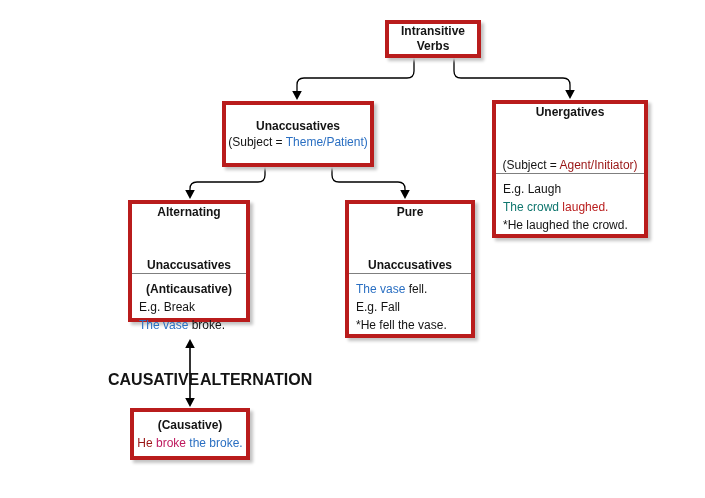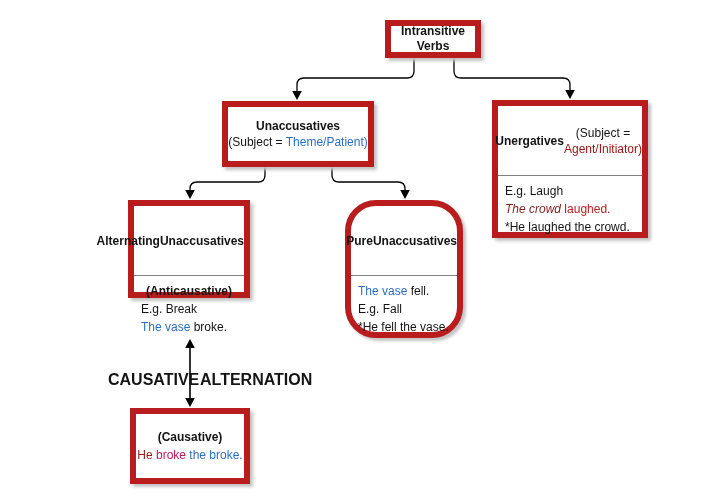--- a/index.html
+++ b/index.html
@@ -1,47 +1,47 @@
 <!DOCTYPE html>
 <html><head>
 <meta charset="utf-8">
 <style>
   html,body{margin:0;padding:0;background:#fff;}
   #canvas{
     position:relative;width:705px;height:498px;background:#fff;overflow:hidden;
     font-family:"Liberation Sans", sans-serif;color:#141414;
   }
   .box{
-    position:absolute;background:#fff;border:6px solid #b91c1c;
+    position:absolute;background:#fff;border:4px solid #b91c1c;
     box-shadow:3px 3px 3px #c4c4c4;box-sizing:border-box;
     font-size:12px;line-height:16px;
   }
   .box .hdr{
-    display:flex;flex-direction:row;justify-content:flex-end;align-items:center;
+    display:flex;flex-direction:column;justify-content:space-between;align-items:center;
     text-align:center;box-sizing:border-box;
   }
   .box .bdy{
     border-top:1px solid #7f7f7f;display:flex;flex-direction:column;justify-content:center;
     box-sizing:border-box;line-height:18px;
   }
   .bold{font-weight:bold;}
   .center{text-align:center;}
   .exline{padding-left:7px;white-space:nowrap;}
   #box-intransitive{left:385px;top:20px;width:96px;height:38px;display:flex;flex-direction:column;justify-content:center;text-align:center;font-weight:bold;line-height:15px;}
   #box-unaccusatives{left:222px;top:101px;width:152px;height:66px;display:flex;flex-direction:column;justify-content:center;text-align:center;}
   #box-unergatives{left:492px;top:100px;width:156px;height:138px;}
   #box-unergatives .hdr{height:69px;}
   #box-unergatives .bdy{height:67px;}
-  #box-alternating{left:128px;top:200px;width:122px;height:98px;}
+  #box-alternating{left:128px;top:200px;width:122px;height:122px;}
   #box-alternating .hdr{height:69px;font-weight:bold;}
   #box-alternating .bdy{height:67px;}
-  #box-pure{left:345px;top:200px;width:118px;height:138px;border-radius:31px;}
+  #box-pure{left:345px;top:200px;width:130px;height:138px;}
   #box-pure .hdr{height:69px;font-weight:bold;}
   #box-pure .bdy{height:67px;}
-  #box-causative{left:130px;top:408px;width:120px;height:76px;display:flex;flex-direction:column;justify-content:center;text-align:center;line-height:18px;}
+  #box-causative{left:130px;top:408px;width:120px;height:52px;display:flex;flex-direction:column;justify-content:center;text-align:center;line-height:18px;}
   .alt-label{
     position:absolute;top:371px;font-size:16px;font-weight:bold;white-space:nowrap;
   }
   #label-causative{left:108px;width:76px;text-align:right;}
   #label-alternation{left:200px;}
   #wires{position:absolute;left:0;top:0;pointer-events:none;}
 </style>
 </head>
 <body>
 
@@ -75,21 +75,21 @@
     <div><span style="color: rgb(20, 20, 20);">(Subject = </span><span style="color: rgb(42, 111, 194);">Theme/Patient)</span></div>
   </div>
 
   <div class="box" id="box-unergatives">
     <div class="hdr">
       <div class="bold">Unergatives</div>
       <div><span style="color: rgb(20, 20, 20);">(Subject = </span><span style="color: rgb(153, 20, 20);">Agent/Initiator)</span></div>
     </div>
     <div class="bdy">
       <div class="exline"><span style="color: rgb(20, 20, 20);">E.g. Laugh</span></div>
-      <div class="exline"><span style="color: #7f1d1d; font-style: italic;">The crowd</span><span style="color: #b91c1c;"> laughed.</span></div>
+      <div class="exline"><span style="color: #0f766e;">The crowd</span><span style="color: #b91c1c;"> laughed.</span></div>
       <div class="exline"><span style="color: rgb(20, 20, 20);">*He laughed the crowd.</span></div>
     </div>
   </div>
 
   <div class="box" id="box-alternating">
     <div class="hdr">
       <div>Alternating</div>
       <div>Unaccusatives</div>
     </div>
     <div class="bdy">

